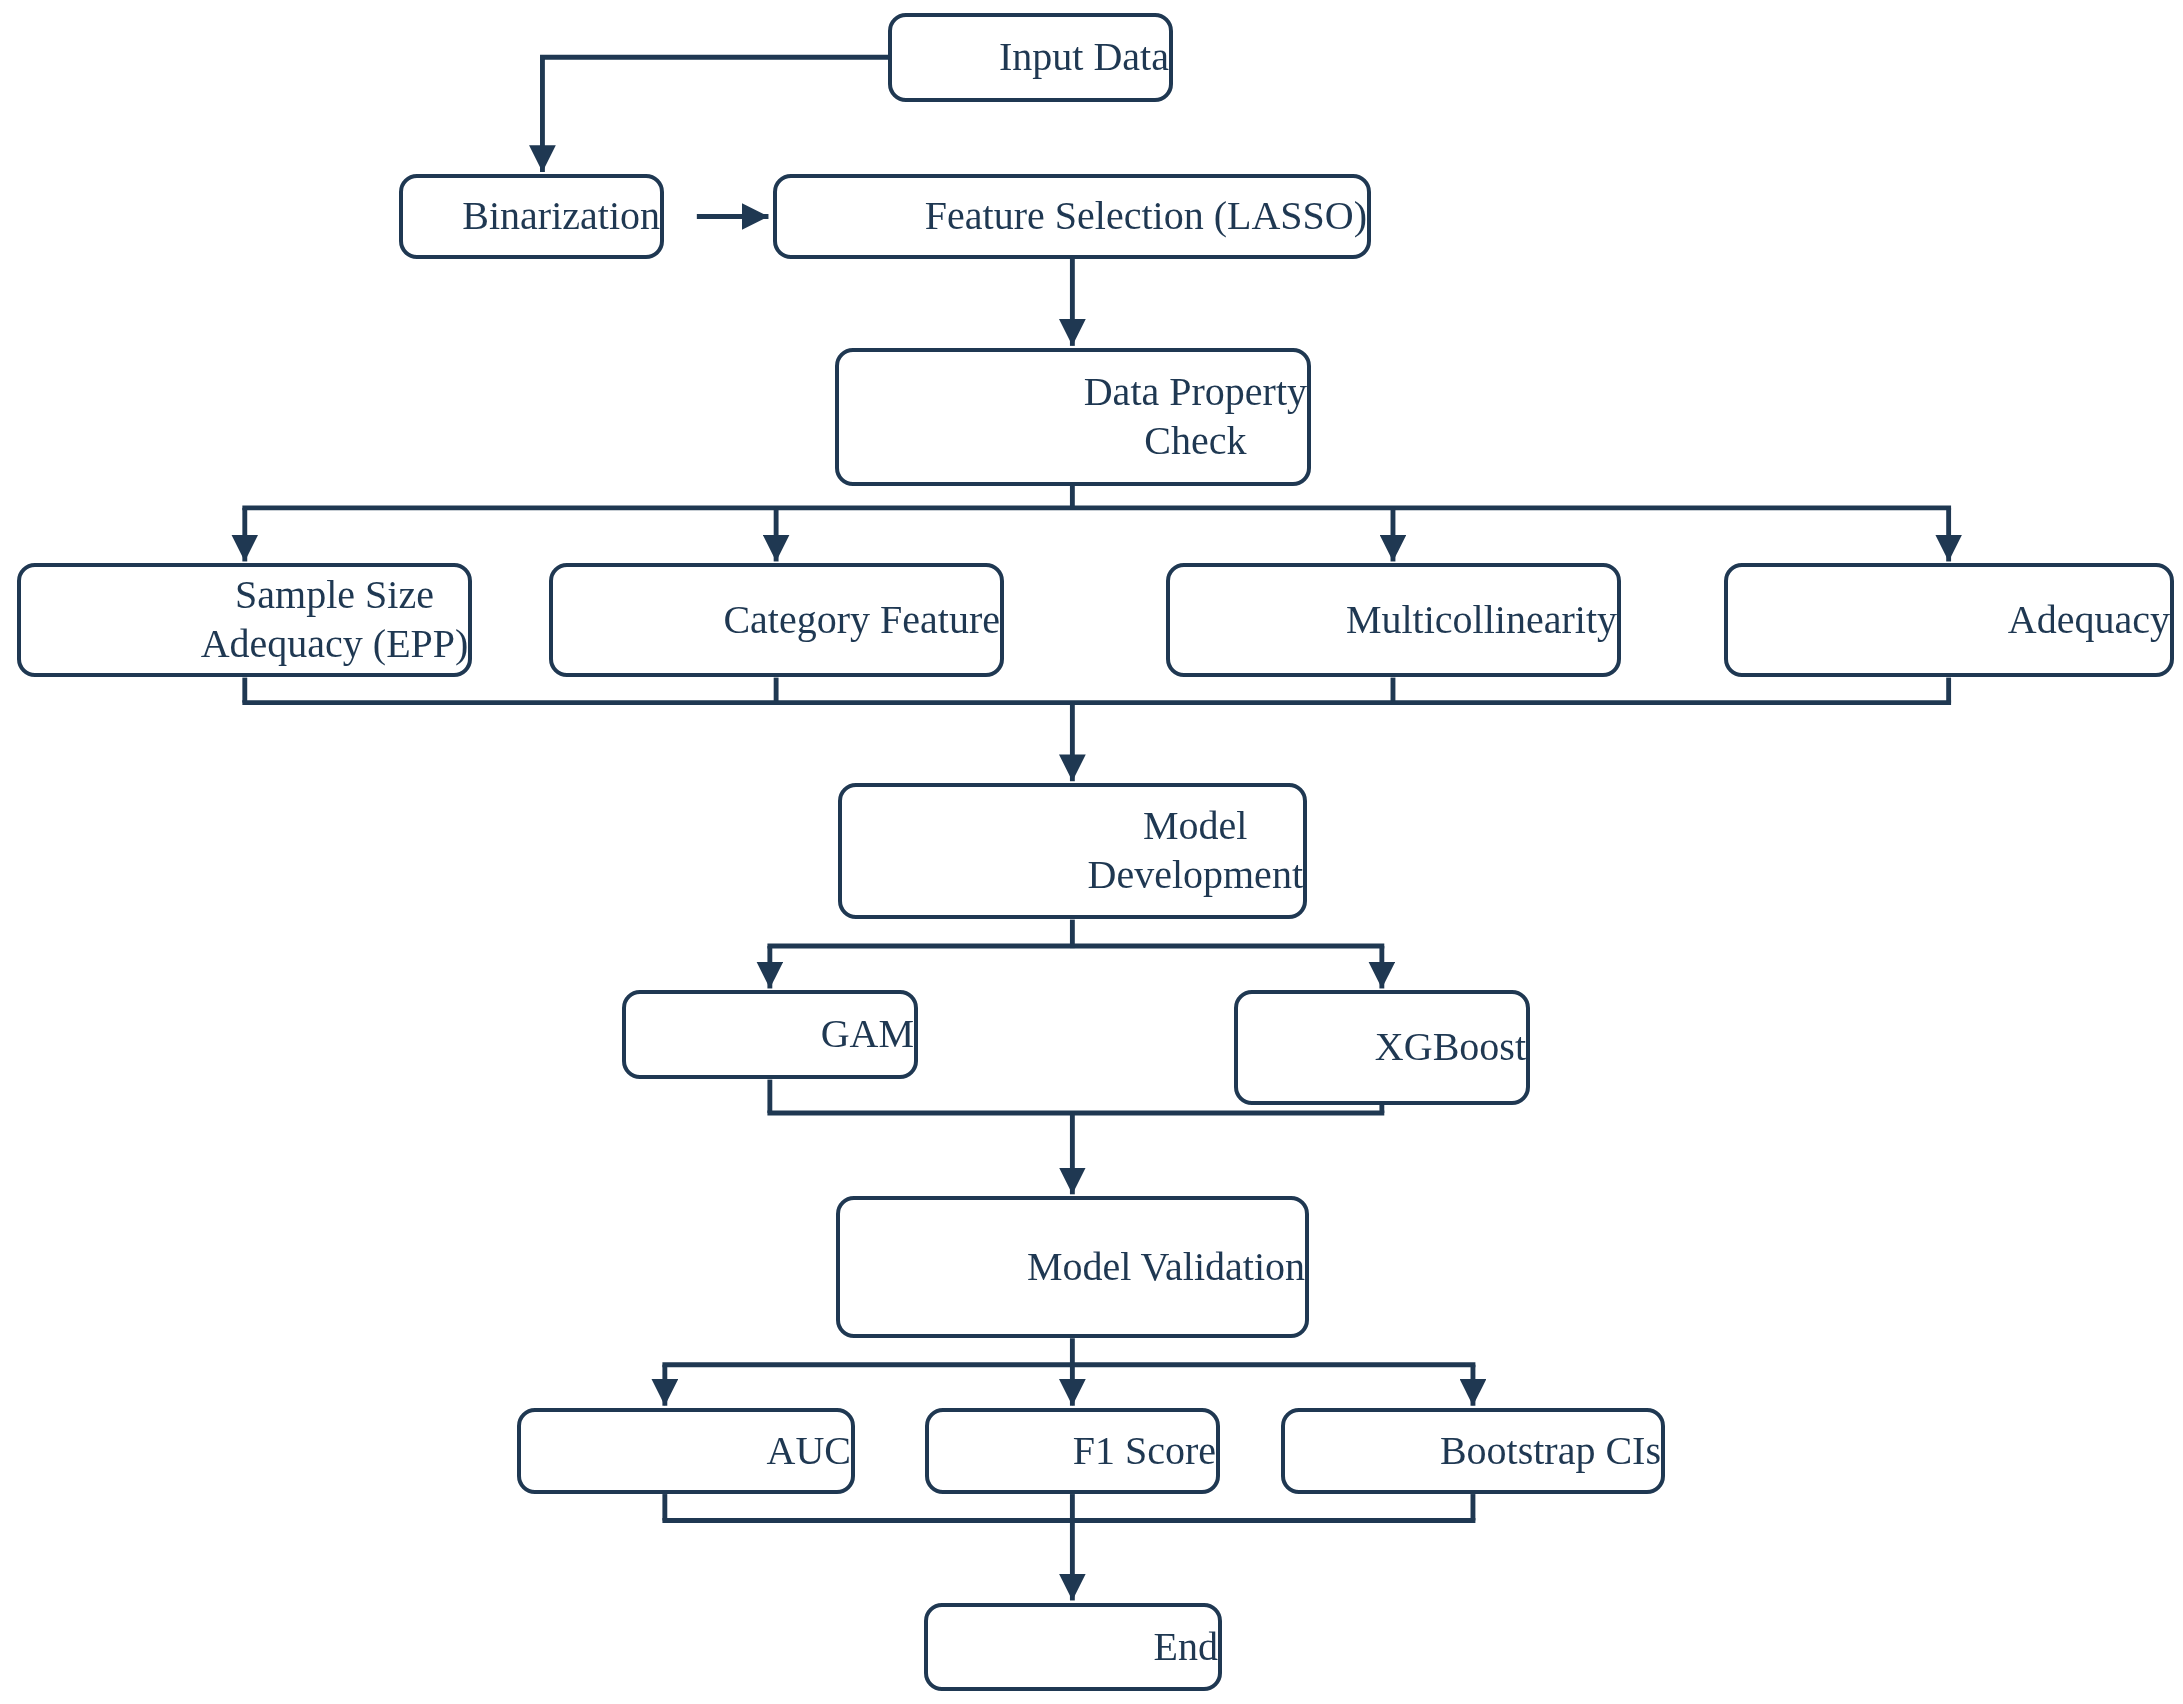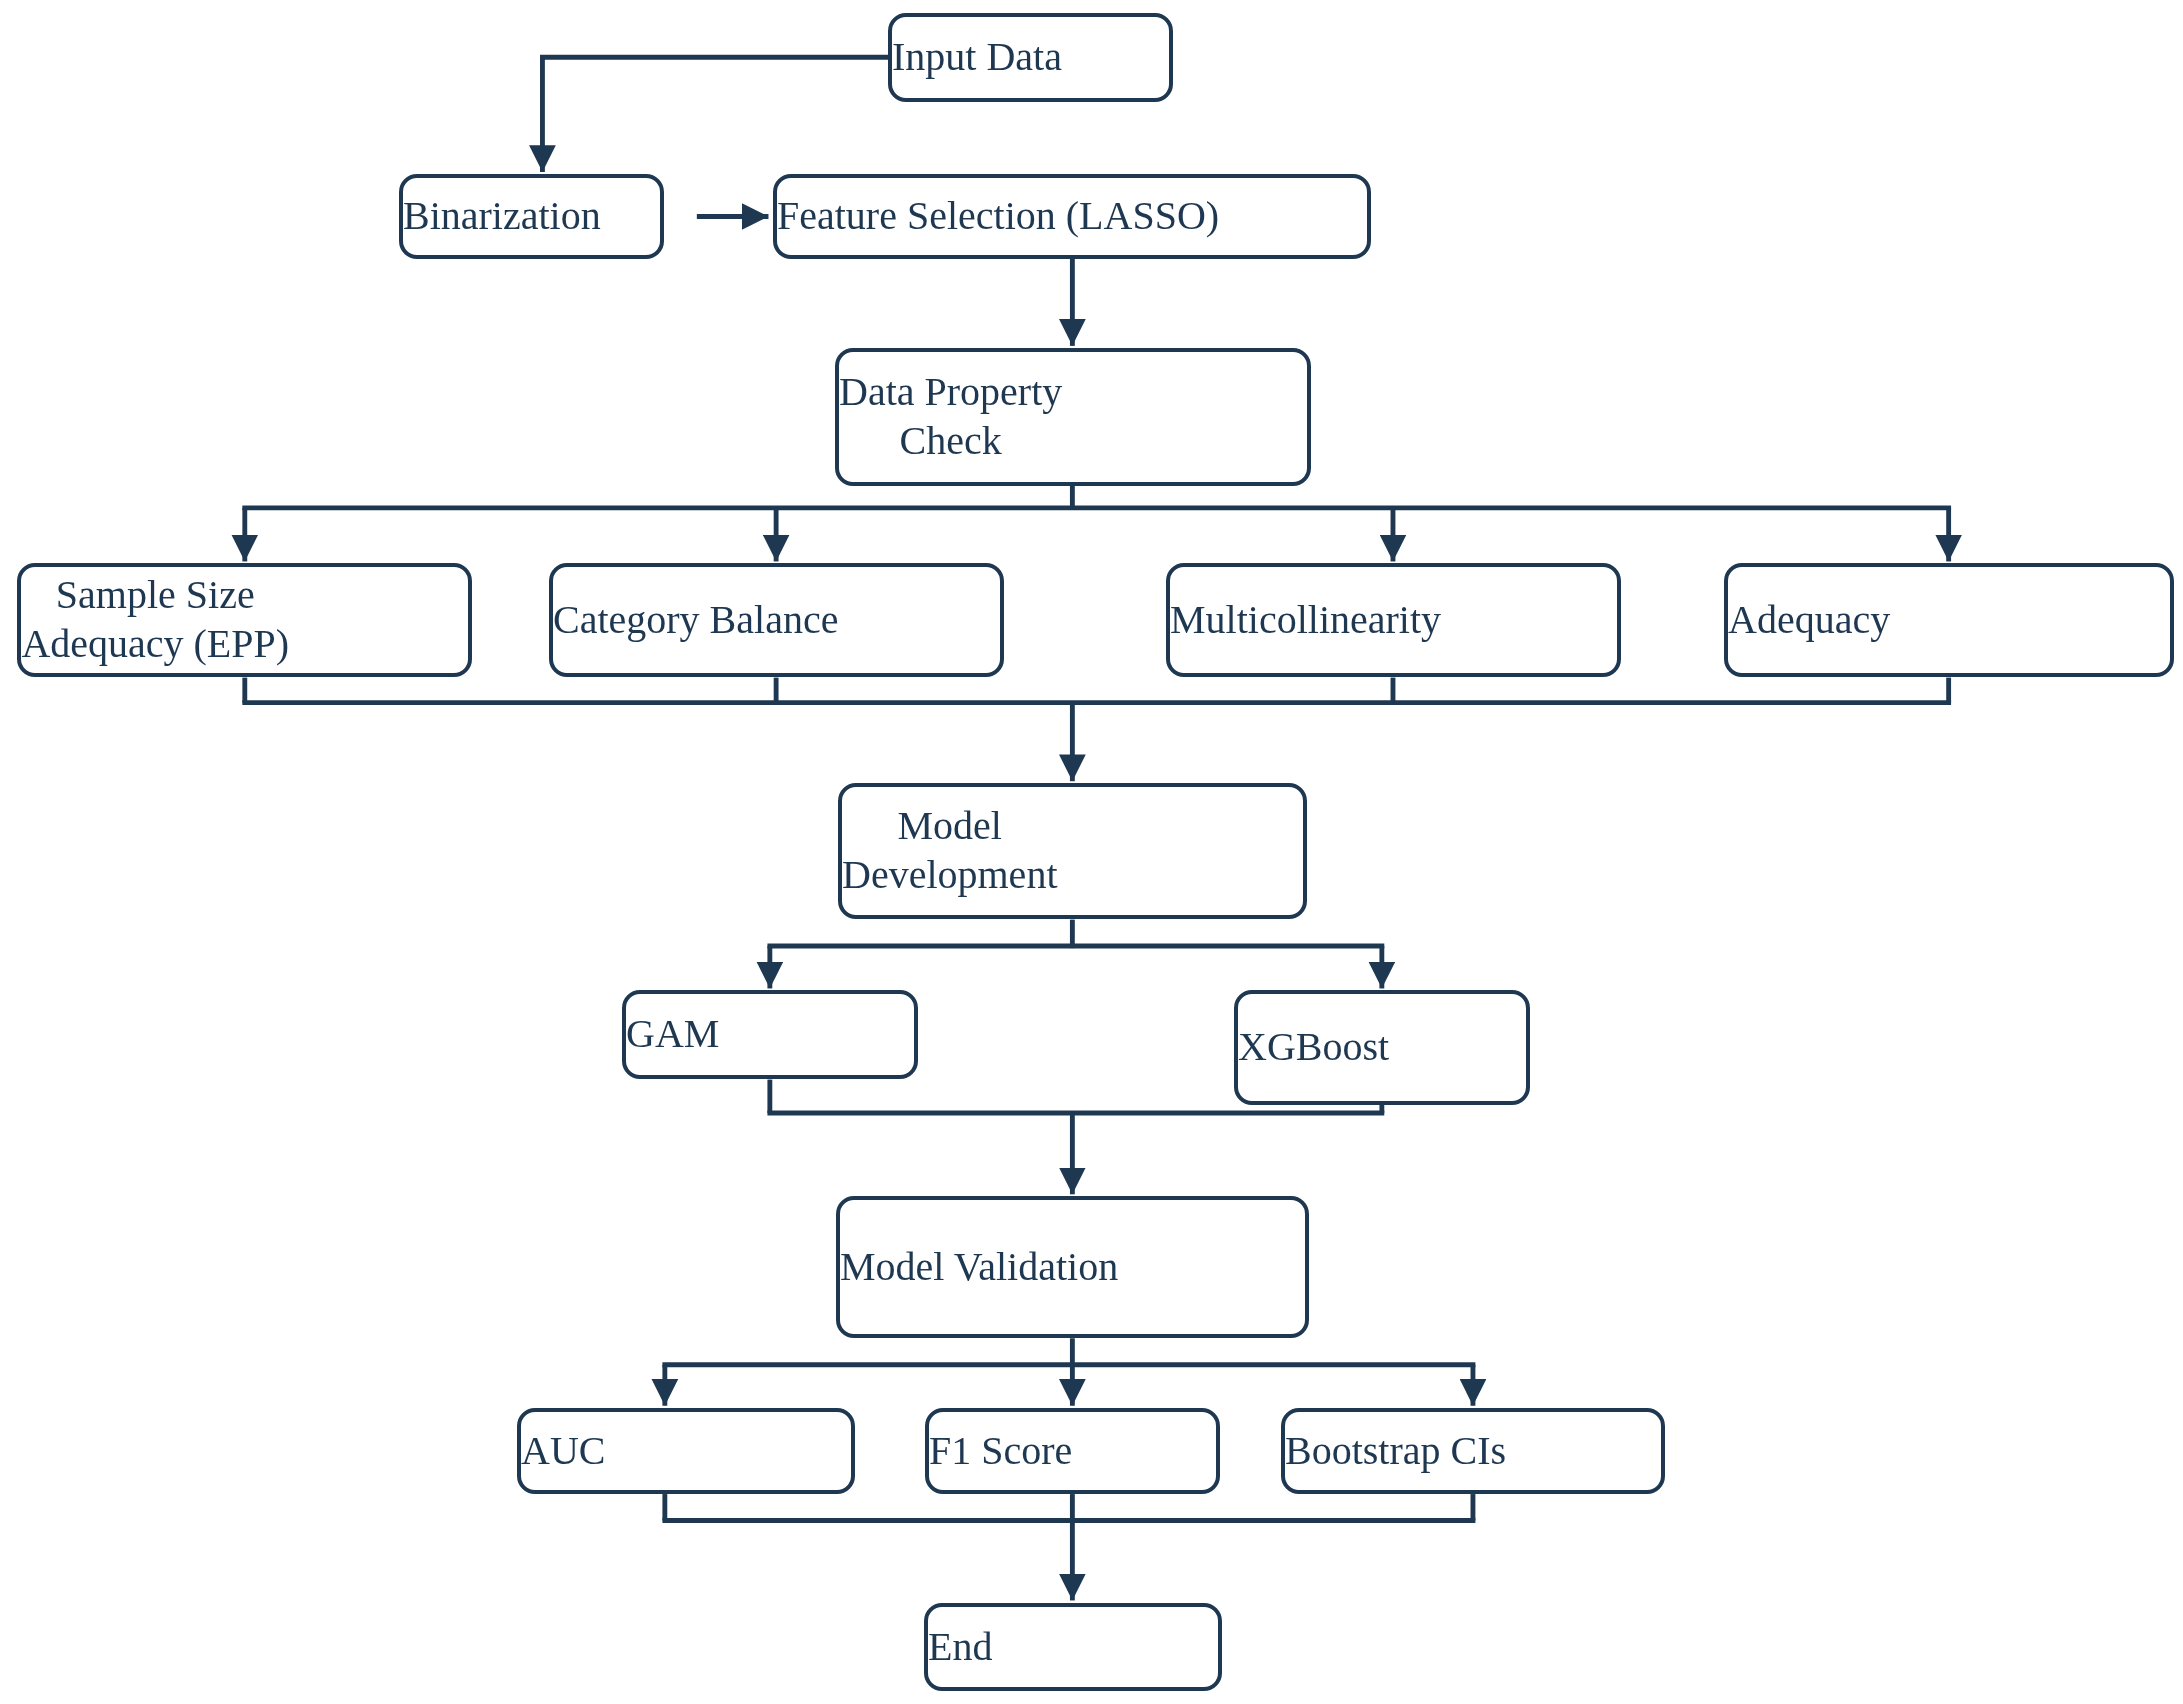--- a/index.html
+++ b/index.html
@@ -27,21 +27,21 @@
   }
   .edge.cap{stroke-linecap:square;}
   .node{
     position:absolute;
     box-sizing:border-box;
     background:#ffffff;
     border:4.9px solid var(--navy);
     border-radius:18px;
     display:flex;
     align-items:center;
-    justify-content:flex-start;
+    justify-content:flex-end;
     text-align:center;
     color:var(--navy);
     font-size:40px;
     line-height:1.22;
     white-space:pre-line;
   }
 </style>
 </head>
 <body>
 
@@ -112,21 +112,21 @@
     <span>Data Property
 Check</span>
   </div>
 
   <div class="node" style="left:17.4px;top:563px;width:455px;height:114px">
     <span>Sample Size
 Adequacy (EPP)</span>
   </div>
 
   <div class="node" style="left:549px;top:563px;width:455px;height:114px">
-    <span>Category Balance</span>
+    <span>Category Feature</span>
   </div>
 
   <div class="node" style="left:1166px;top:563px;width:455px;height:114px">
     <span>Multicollinearity</span>
   </div>
 
   <div class="node" style="left:1724px;top:563px;width:450px;height:114px">
     <span>Adequacy</span>
   </div>
 

